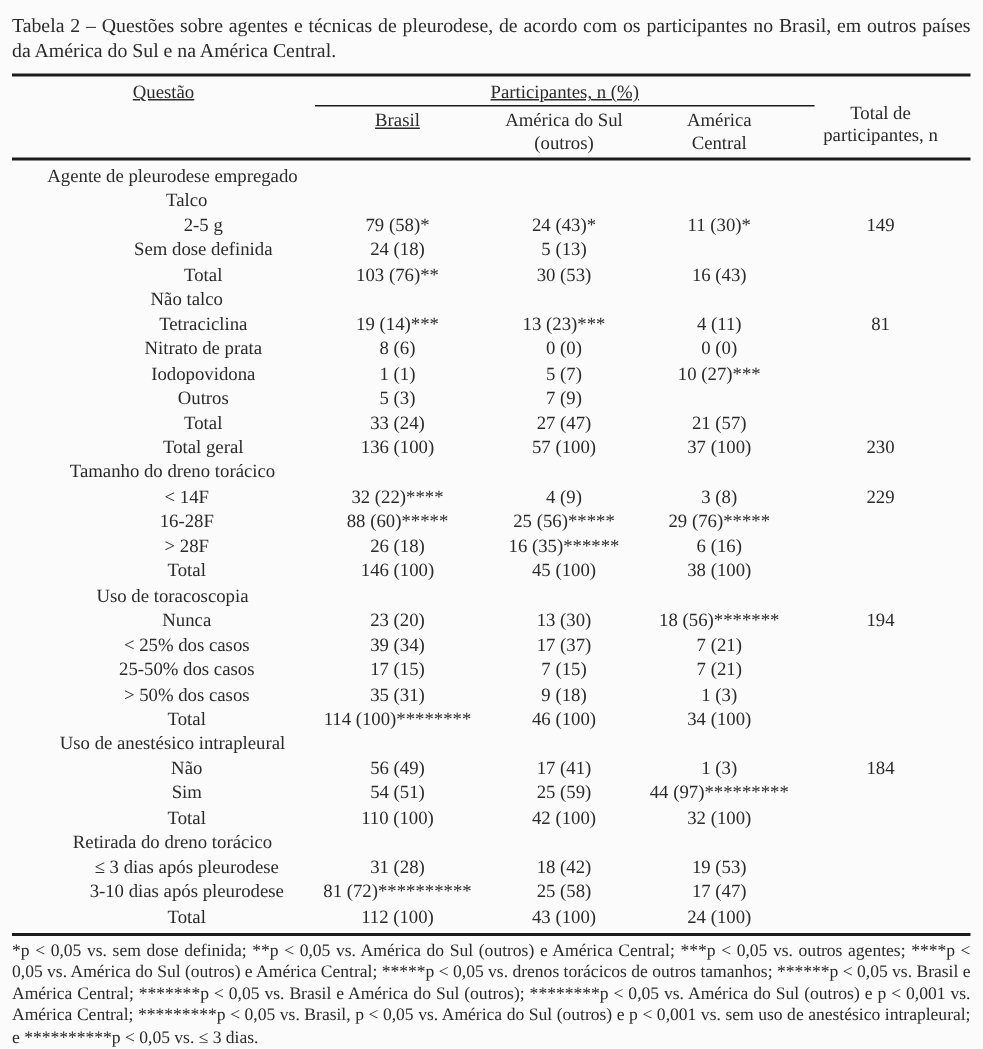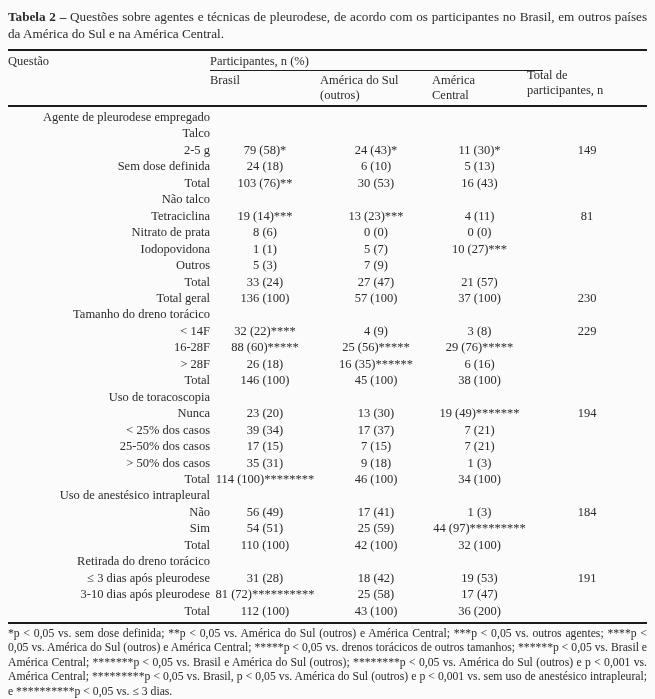--- a/index.html
+++ b/index.html
@@ -7,52 +7,52 @@
     width:655px;height:699px;
     background:#fbfbfb;
     color:#2b2b2b;
     font-family:"Liberation Serif", serif;
     overflow:hidden;
   }
   .page{padding:8px 8px 0 8px;}
 
   
   .caption{font-size:13.2px;line-height:17px;text-align:justify;margin:0 0 7px 0;}
-  .caption .cap-label{font-weight:bold;}
+  .caption .cap-label{font-weight:normal;}
 
   
   .grid{display:grid;grid-template-columns:202px 110px 112px 95px 1fr;}
 
   .thead{
     border-top:2px solid #1c1c1c;
     border-bottom:2px solid #1c1c1c;
     font-size:12.5px;
     padding:1px 0 2px 0;
   }
-  .thead .hc{text-align:left;line-height:15px;}
+  .thead .hc{text-align:center;line-height:15px;text-decoration:underline;}
   .h-questao{grid-column:1;grid-row:1;padding-top:2px;}
   .h-part{
     grid-column:2 / 5;grid-row:1;
     border-bottom:1px solid #1c1c1c;
     padding:2px 0 1px 0;
     margin-right:-16px;
   }
   .h-total{grid-column:5;grid-row:1 / 3;padding-top:16px;}
   .h-total .wrap{display:inline-block;max-width:88px;}
   .h-brasil{grid-column:2;grid-row:2;padding-top:2px;}
   .h-sul{grid-column:3;grid-row:2;padding-top:2px;}
   .h-sul .wrap{display:inline-block;max-width:102px;}
   .h-central{grid-column:4;grid-row:2;padding-top:2px;}
   .h-central .wrap{display:inline-block;max-width:62px;}
 
   
   .tbody{padding:2px 0 3px 0;border-bottom:2px solid #1c1c1c;}
   .row{font-size:12.5px;}
   .row > div{line-height:16.45px;white-space:nowrap;}
-  .row .label{text-align:right;}
+  .row .label{text-align:center;}
   .row .val{text-align:center;}
   .indent-0{padding-left:12px;}
   .indent-1{padding-left:31px;}
   .indent-2{padding-left:53px;}
 
   
   .footnote{
     font-size:11.7px;
     line-height:14.4px;
     text-align:justify;
@@ -96,21 +96,20 @@
         <div class="row grid">
     <div class="label indent-2">2-5 g</div>
     <div class="val">79 (58)*</div>
     <div class="val">24 (43)*</div>
     <div class="val">11 (30)*</div>
     <div class="val">149</div>
   </div>
         <div class="row grid">
     <div class="label indent-2">Sem dose definida</div>
     <div class="val">24 (18)</div>
-    <div class="val">6 (10)</div>
     <div class="val">5 (13)</div>
     <div class="val"></div>
   </div>
         <div class="row grid">
     <div class="label indent-2">Total</div>
     <div class="val">103 (76)**</div>
     <div class="val">30 (53)</div>
     <div class="val">16 (43)</div>
     <div class="val"></div>
   </div>
@@ -201,21 +200,21 @@
     <div class="label indent-0">Uso de toracoscopia</div>
     <div class="val"></div>
     <div class="val"></div>
     <div class="val"></div>
     <div class="val"></div>
   </div>
         <div class="row grid">
     <div class="label indent-1">Nunca</div>
     <div class="val">23 (20)</div>
     <div class="val">13 (30)</div>
-    <div class="val">19 (49)*******</div>
+    <div class="val">18 (56)*******</div>
     <div class="val">194</div>
   </div>
         <div class="row grid">
     <div class="label indent-1">&lt; 25% dos casos</div>
     <div class="val">39 (34)</div>
     <div class="val">17 (37)</div>
     <div class="val">7 (21)</div>
     <div class="val"></div>
   </div>
         <div class="row grid">
@@ -272,34 +271,33 @@
     <div class="val"></div>
     <div class="val"></div>
     <div class="val"></div>
     <div class="val"></div>
   </div>
         <div class="row grid">
     <div class="label indent-1">≤ 3 dias após pleurodese</div>
     <div class="val">31 (28)</div>
     <div class="val">18 (42)</div>
     <div class="val">19 (53)</div>
-    <div class="val">191</div>
   </div>
         <div class="row grid">
     <div class="label indent-1">3-10 dias após pleurodese</div>
     <div class="val">81 (72)**********</div>
     <div class="val">25 (58)</div>
     <div class="val">17 (47)</div>
     <div class="val"></div>
   </div>
         <div class="row grid">
     <div class="label indent-1">Total</div>
     <div class="val">112 (100)</div>
     <div class="val">43 (100)</div>
-    <div class="val">36 (200)</div>
+    <div class="val">24 (100)</div>
     <div class="val"></div>
   </div>
       </div>
 
     <p class="footnote">*p &lt; 0,05 vs. sem dose definida; **p &lt; 0,05 vs. América do Sul (outros) e América Central; ***p &lt; 0,05 vs. outros agentes; ****p &lt; 0,05 vs. América do Sul (outros) e América Central; *****p &lt; 0,05 vs. drenos torácicos de outros tamanhos; ******p &lt; 0,05 vs. Brasil e América Central; *******p &lt; 0,05 vs. Brasil e América do Sul (outros); ********p &lt; 0,05 vs. América do Sul (outros) e p &lt; 0,001 vs. América Central; *********p &lt; 0,05 vs. Brasil, p &lt; 0,05 vs. América do Sul (outros) e p &lt; 0,001 vs. sem uso de anestésico intrapleural; e **********p &lt; 0,05 vs. ≤ 3 dias.</p>
   </div>
 
 </div>
 
 </body></html>

